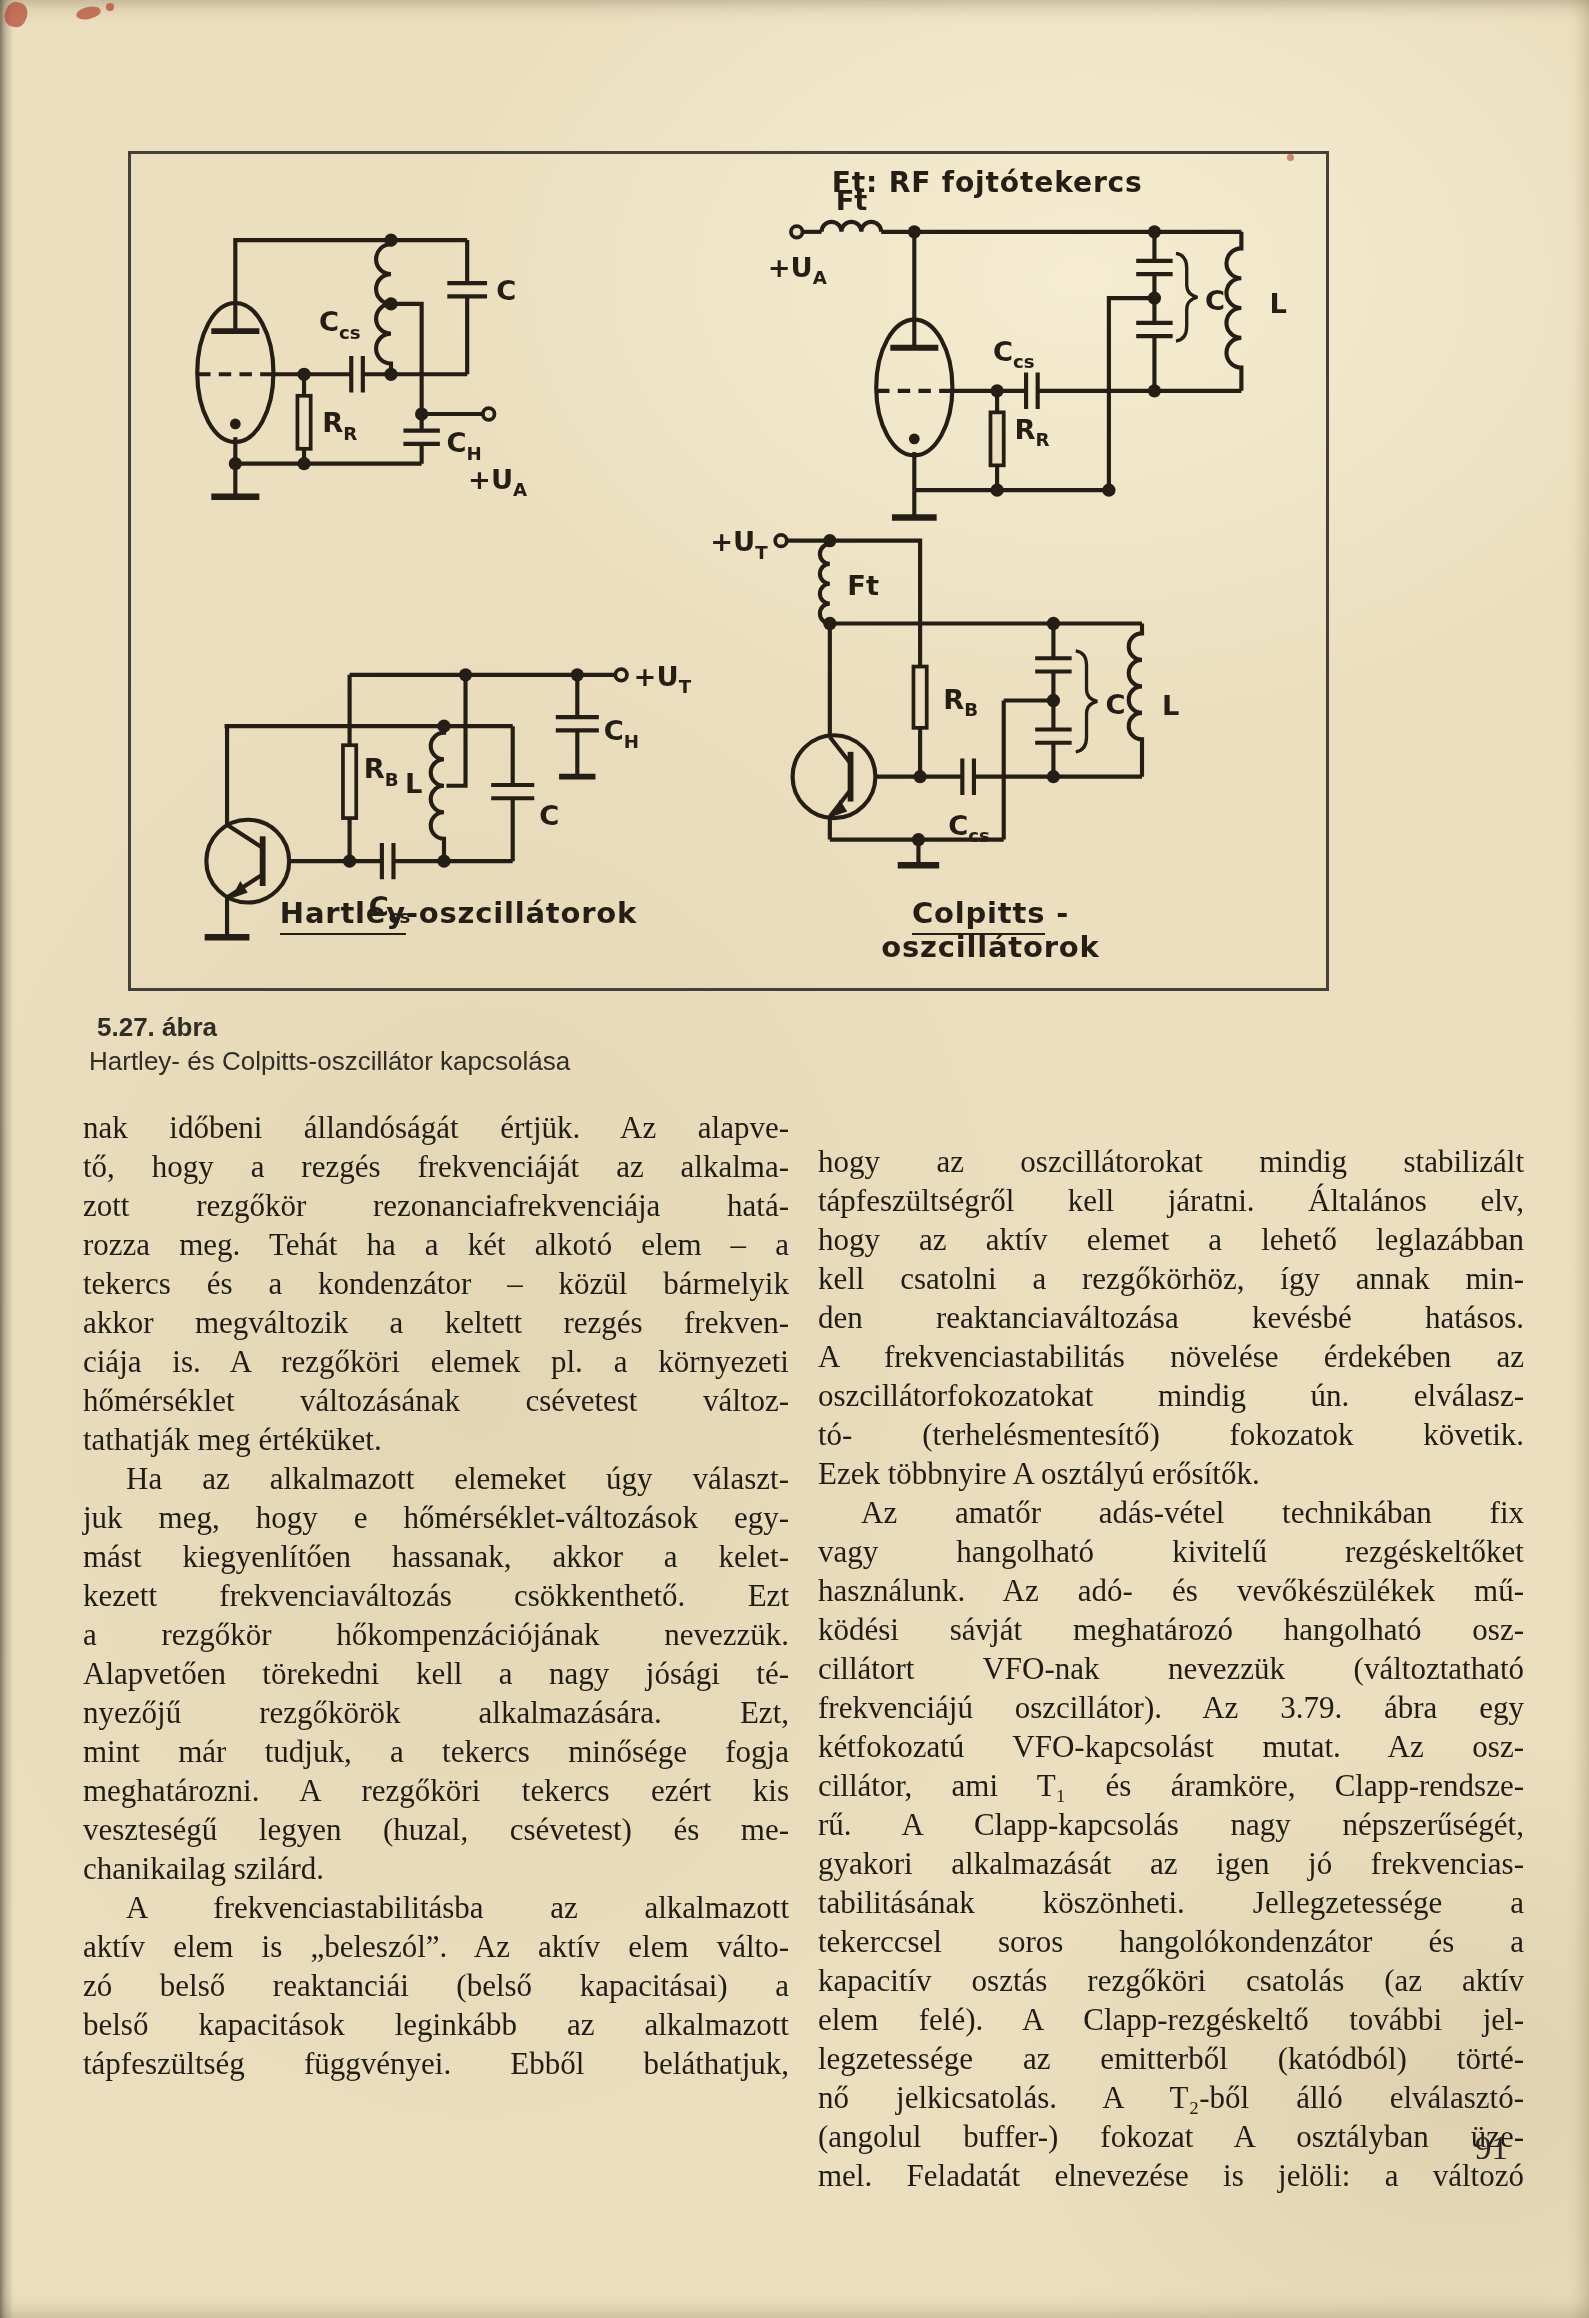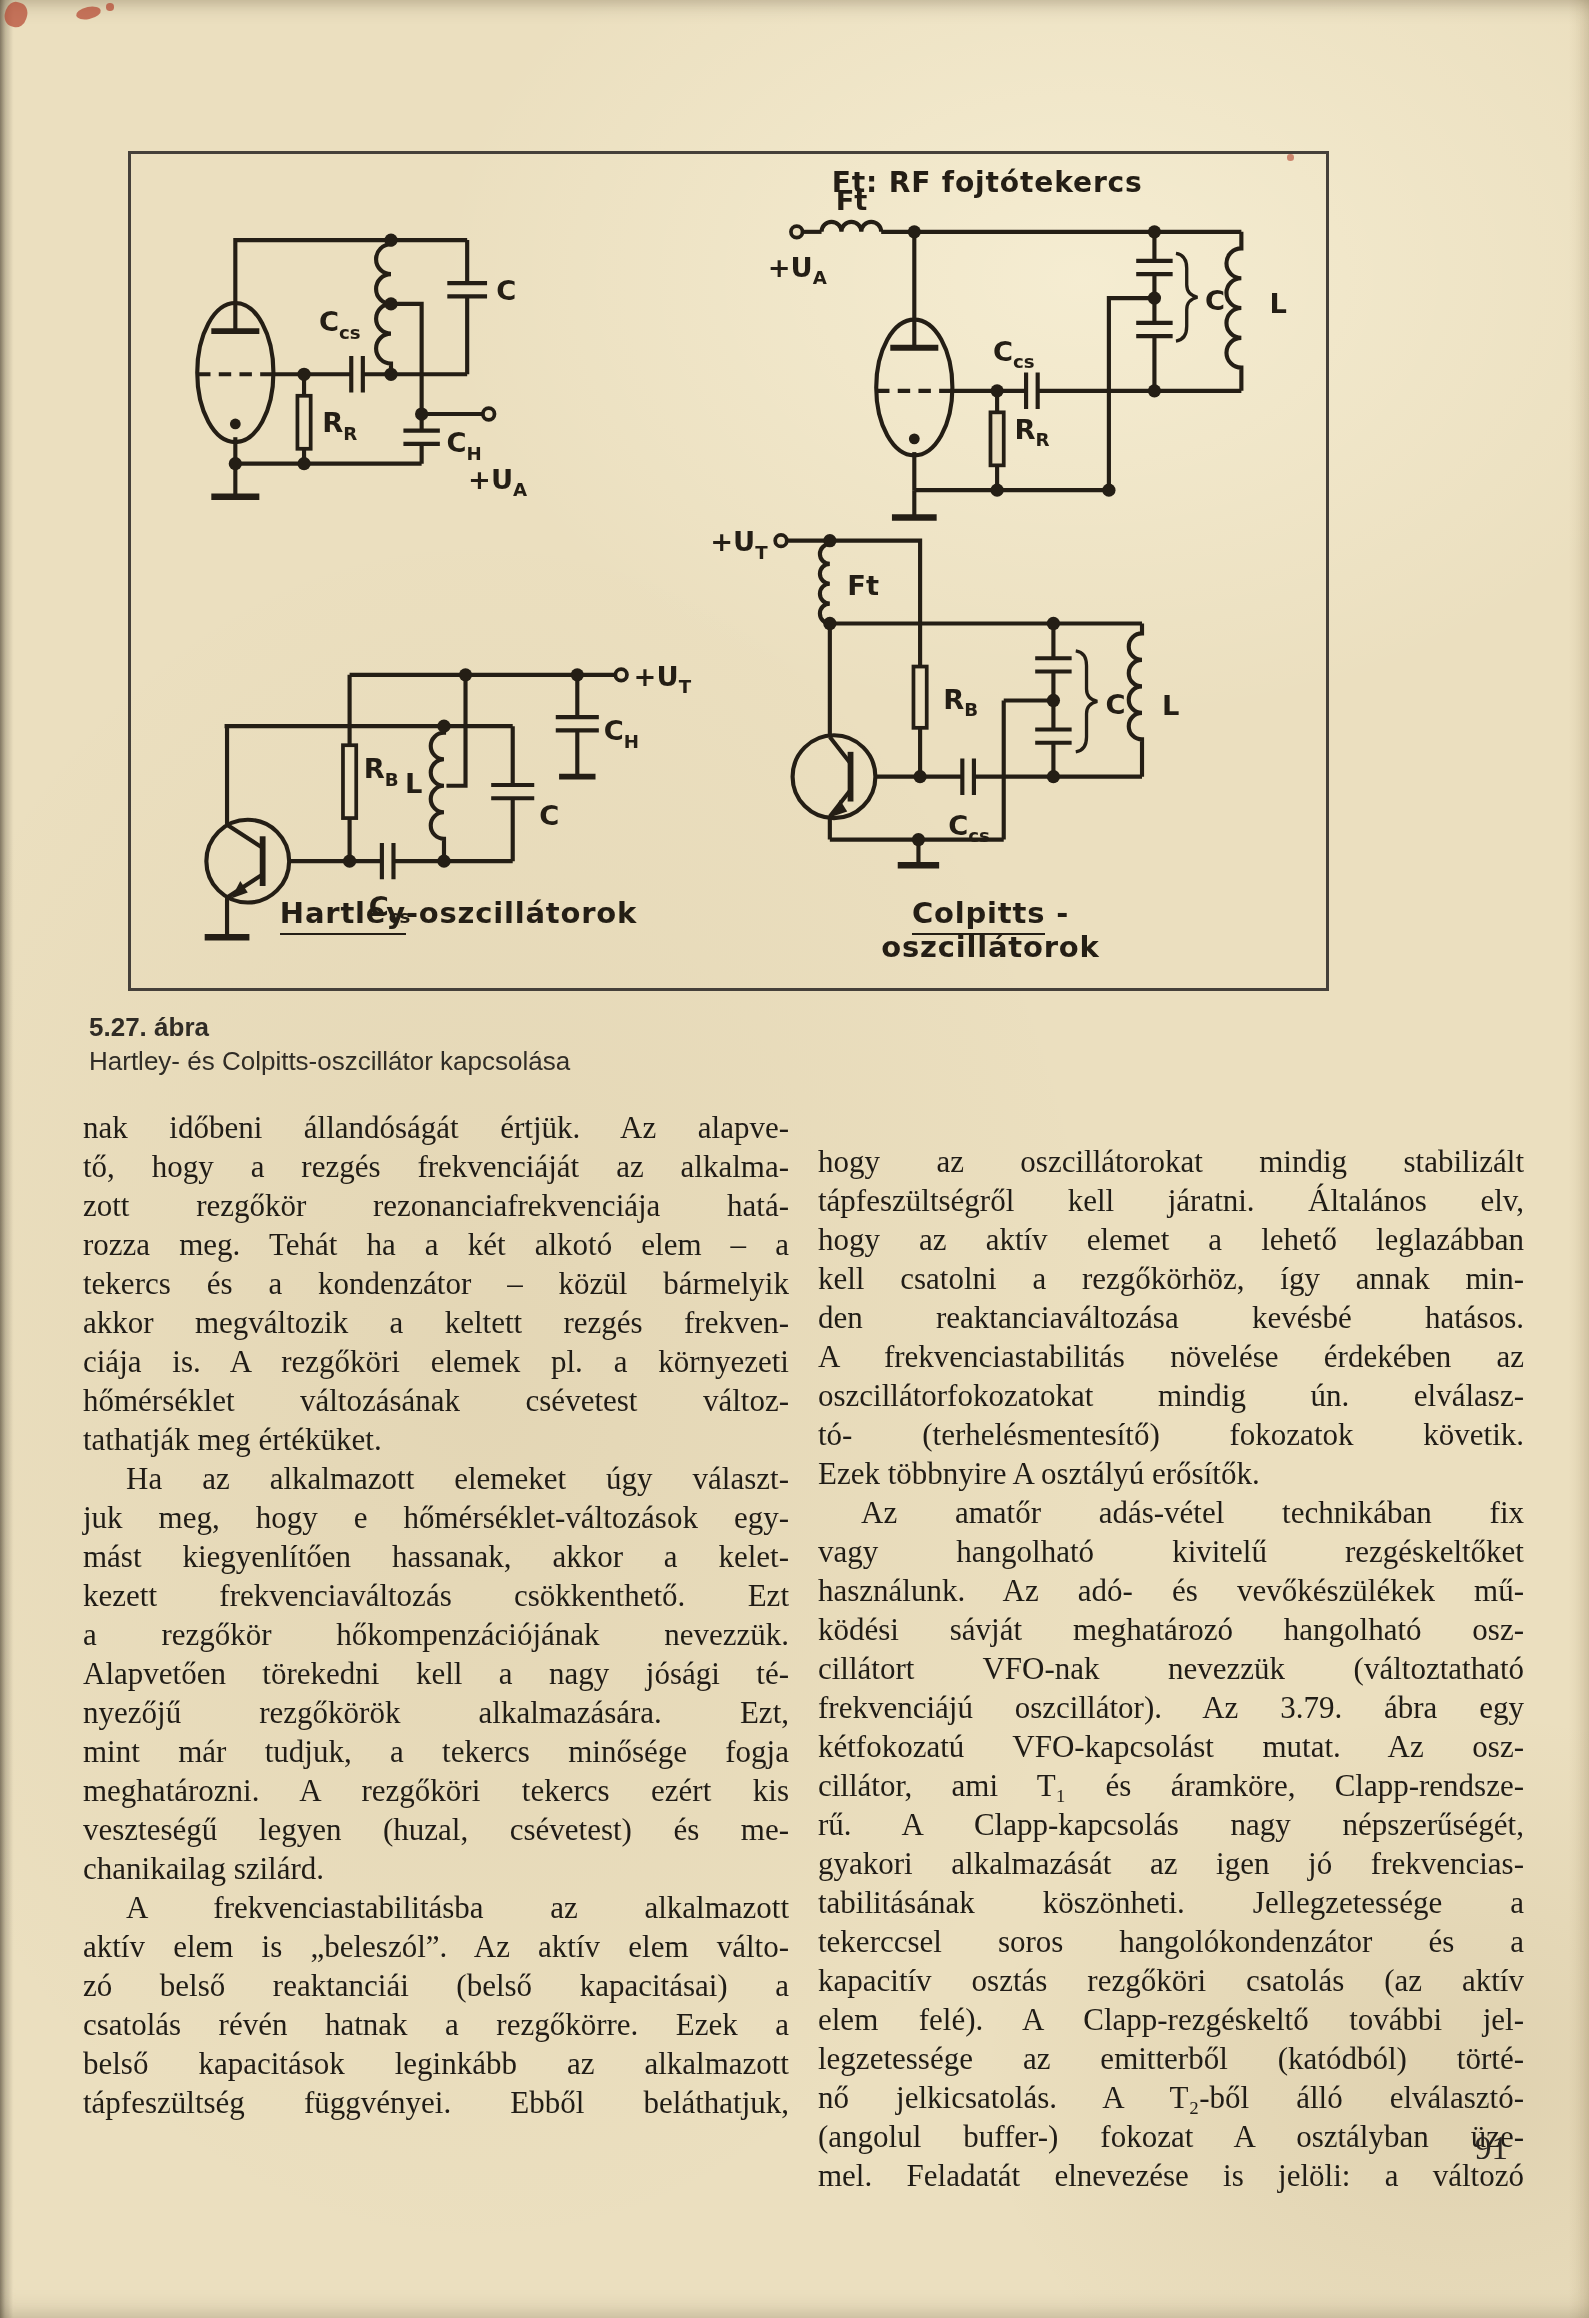--- a/index.html
+++ b/index.html
@@ -27,21 +27,21 @@
   .comp{fill:#ebdfbf;stroke:#241e15;stroke-width:4.5;}
   .lbl{font-size:33px;}
   .sub{font-size:22px;}
   .ttl{font-size:34px;letter-spacing:1px;}
   .group-label{position:absolute;width:381px;text-align:center;
     font-family:"DejaVu Sans","Liberation Sans",sans-serif;font-weight:700;font-size:29px;
     color:#241e15;letter-spacing:0.8px;}
   .ul{border-bottom:2.5px solid #241e15;padding-bottom:2.5px;text-align:center;}
   .caption{position:absolute;left:89px;top:1010px;font-family:"Liberation Sans","DejaVu Sans",sans-serif;
     color:#302c26;font-size:26px;line-height:34px;}
-  .caption .cap1{font-weight:700;}
+  .caption .cap1{font-weight:700;margin-left:8px;}
   .col{position:absolute;top:1108px;width:706px;font-size:31px;line-height:39px;color:#201c16;}
   .col-left{left:83px;} .col-right{left:818px;margin-top:34px;}
   .line{text-align:justify;text-align-last:justify;white-space:normal;}
   .line.pend{text-align-last:left;}
   .line.indent{text-indent:43px;}
   .pageno{position:absolute;left:1433px;top:2130px;width:75px;text-align:right;
     font-size:33px;color:#2a2520;}
 </style>
 </head>
 <body>
@@ -226,21 +226,20 @@
       <div class="line">a rezgőkör hőkompenzációjának nevezzük.</div>
       <div class="line">Alapvetően törekedni kell a nagy jósági té-</div>
       <div class="line">nyezőjű rezgőkörök alkalmazására. Ezt,</div>
       <div class="line">mint már tudjuk, a tekercs minősége fogja</div>
       <div class="line">meghatározni. A rezgőköri tekercs ezért kis</div>
       <div class="line">veszteségű legyen (huzal, csévetest) és me-</div>
       <div class="line pend">chanikailag szilárd.</div>
       <div class="line indent">A frekvenciastabilitásba az alkalmazott</div>
       <div class="line">aktív elem is „beleszól”. Az aktív elem válto-</div>
       <div class="line">zó belső reaktanciái (belső kapacitásai) a</div>
-      <div class="line">csatolás révén hatnak a rezgőkörre. Ezek a</div>
       <div class="line">belső kapacitások leginkább az alkalmazott</div>
       <div class="line">tápfeszültség függvényei. Ebből beláthatjuk,</div>
     </div>
   <div class="col col-right">
       <div class="line">hogy az oszcillátorokat mindig stabilizált</div>
       <div class="line">tápfeszültségről kell járatni. Általános elv,</div>
       <div class="line">hogy az aktív elemet a lehető leglazábban</div>
       <div class="line">kell csatolni a rezgőkörhöz, így annak min-</div>
       <div class="line">den reaktanciaváltozása kevésbé hatásos.</div>
       <div class="line">A frekvenciastabilitás növelése érdekében az</div>

